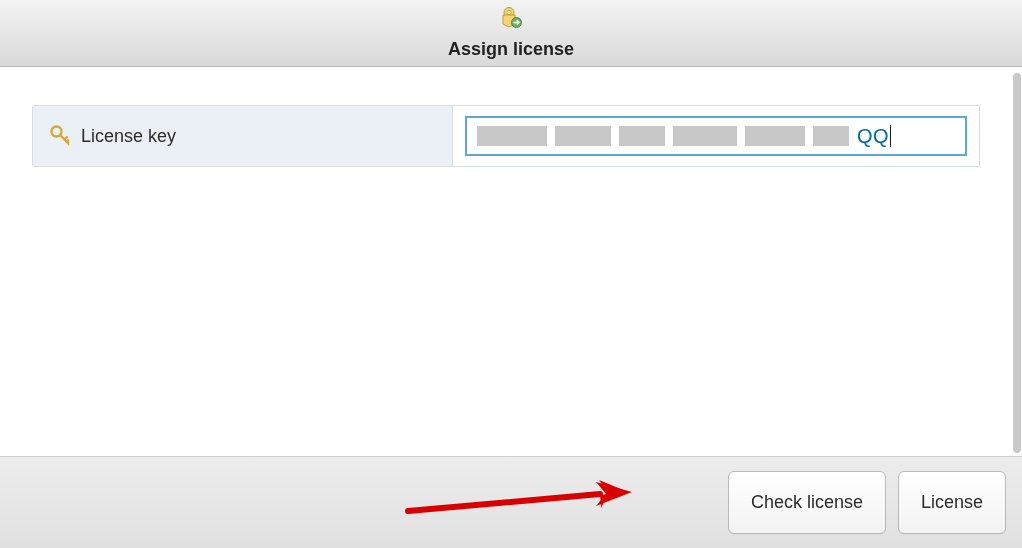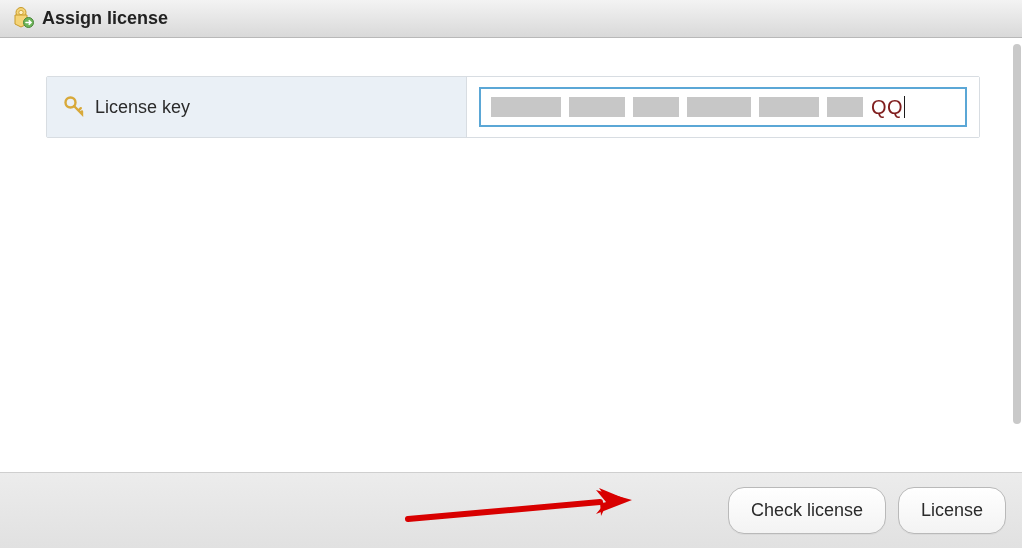--- a/index.html
+++ b/index.html
@@ -14,20 +14,21 @@
       display: flex;
       flex-direction: column;
     }
     .titlebar {
       background: linear-gradient(to bottom, #f3f3f3 0%, #e6e6e6 50%, #d9d9d9 100%);
       border-bottom: 1px solid #b8b8b8;
       padding: 6px 12px;
       display: flex;
       align-items: center;
       gap: 8px;
+      flex-direction: column;
     }
     .titlebar .title {
       font-weight: 700;
       font-size: 18px;
       color: #222;
     }
     .content-wrap {
       flex: 1;
       display: flex;
       position: relative;
@@ -35,21 +36,20 @@
     }
     .content {
       flex: 1;
       padding: 38px 32px 20px 32px;
       overflow: auto;
     }
     .field-row {
       display: flex;
       border: 1px solid #d8dde2;
       border-radius: 2px;
-      margin-left: 14px;
     }
     .field-label-cell {
       width: 420px;
       background: #eaf0f6;
       padding: 14px 16px;
       display: flex;
       align-items: center;
       gap: 10px;
       border-right: 1px solid #d8dde2;
     }
@@ -80,21 +80,21 @@
       position: relative;
     }
     .license-input .redacted-strip {
       display: inline-block;
       height: 20px;
       background: #c7c7c7;
       margin-right: 8px;
     }
     .license-input .visible-tail {
       font-size: 20px;
-      color: #7f1d1d;
+      color: #0369a1;
     }
     .license-input .caret {
       display: inline-block;
       width: 1px;
       height: 22px;
       background: #1a1a1a;
       margin-left: 1px;
     }
     .scrollbar {
       width: 10px;
@@ -117,22 +117,22 @@
       padding: 14px 16px;
       display: flex;
       justify-content: flex-end;
       gap: 12px;
       align-items: center;
       position: relative;
     }
     .btn {
       background: linear-gradient(to bottom, #ffffff 0%, #f3f3f3 100%);
       border: 1px solid #b9b9b9;
-      border-radius: 16px;
-      padding: 12px 22px;
+      border-radius: 6px;
+      padding: 20px 22px;
       font-size: 18px;
       color: #2b2b2b;
       cursor: pointer;
       box-shadow: 0 1px 0 rgba(0,0,0,0.04);
     }
     .arrow-annot {
       position: absolute;
       left: 400px;
       top: 50%;
       transform: translateY(-50%);

